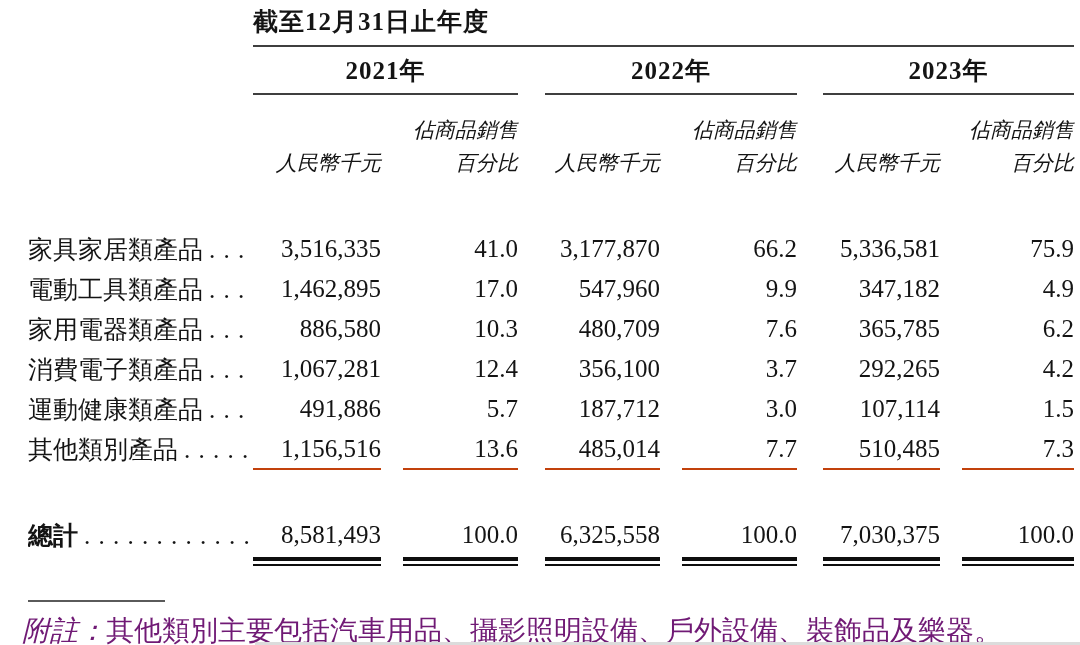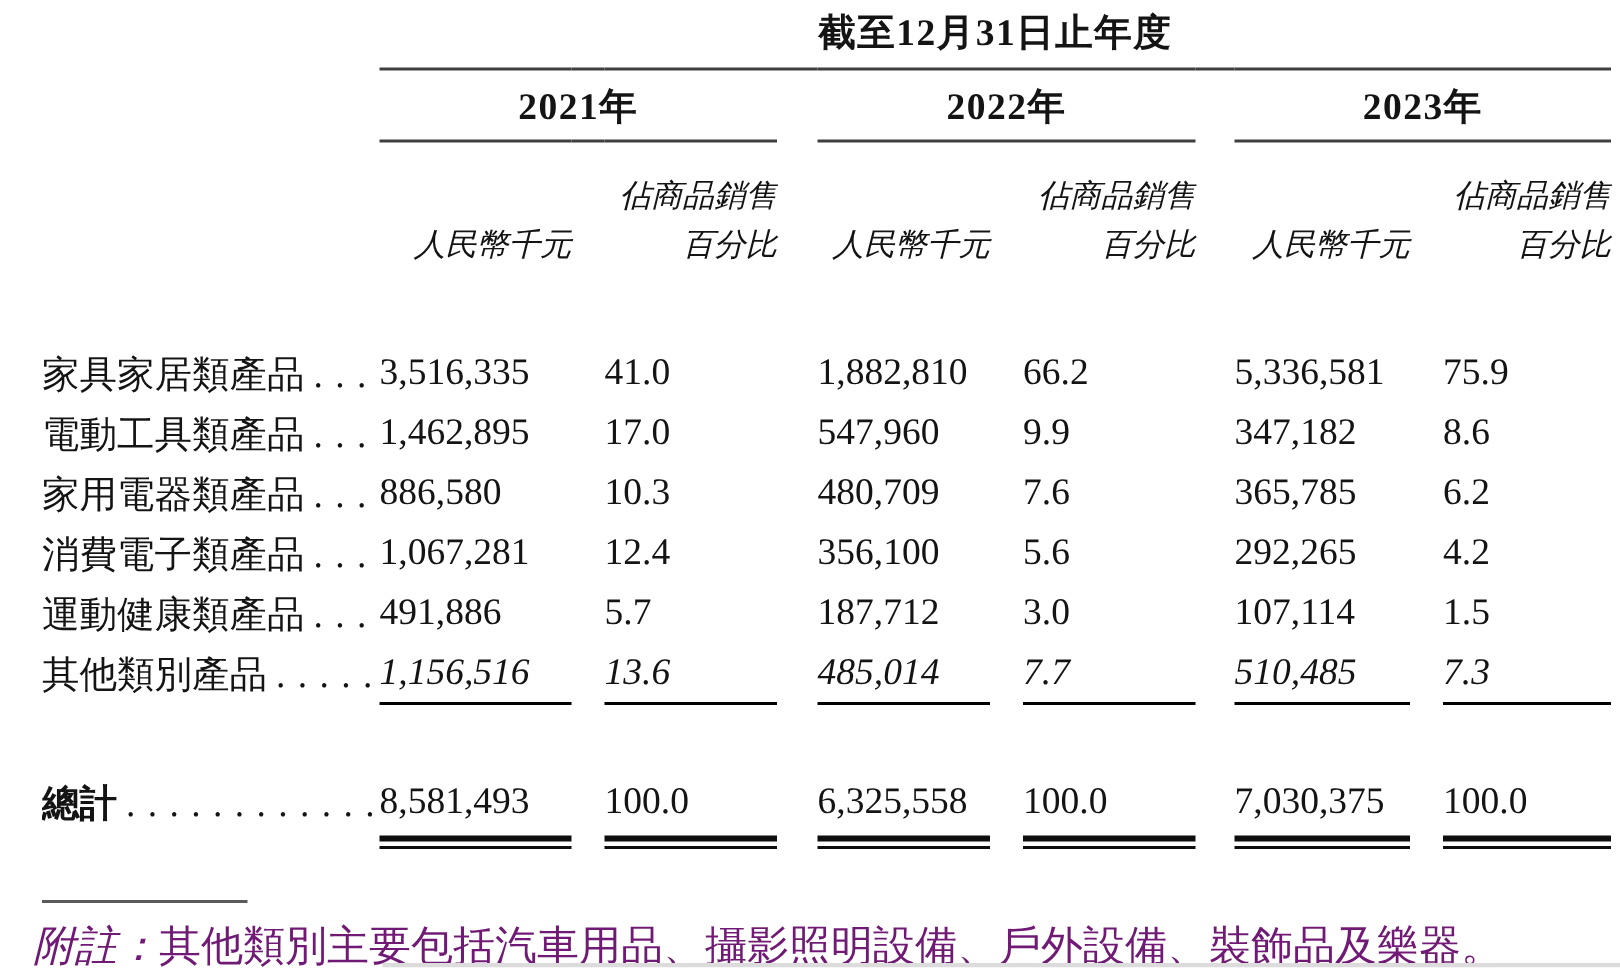--- a/index.html
+++ b/index.html
@@ -8,40 +8,40 @@
     font-family:"Liberation Serif","DejaVu Serif",serif;
     -webkit-font-smoothing:antialiased;
   }
   .page { position:relative; width:1080px; height:645px; overflow:hidden; }
 
   table.fin { border-collapse:collapse; table-layout:fixed; width:1046px; margin-left:28px; }
   td { padding:0; font-size:25px; color:#141414; }
 
   tr.r-title { height:46px; }
   td.title-cell {
-    text-align:center; vertical-align:bottom; font-weight:bold;
+    text-align:left; vertical-align:bottom; font-weight:bold;
     padding-bottom:7px; border-bottom:2px solid #3f3f3f; letter-spacing:1px;
   }
   tr.r-year { height:48px; }
   td.year {
     text-align:center; vertical-align:middle; font-weight:bold;
     border-bottom:2px solid #3f3f3f; letter-spacing:1px;
   }
   tr.r-sub { height:95px; }
   td.sub {
     vertical-align:bottom; text-align:right; font-style:italic;
     font-size:21px; line-height:33px; padding-bottom:9px;
   }
   tr.r-spacer1 { height:40px; }
   tr.r-spacer2 { height:45px; }
   tr.r-data { height:40px; }
-  td.num { vertical-align:middle; }
+  td.num { text-align:right; vertical-align:middle; }
   td.lbl { text-align:left; vertical-align:middle; white-space:nowrap; overflow:hidden; }
   span.dots { padding-left:6px; letter-spacing:1px; }
-  tr.r-last td.num { border-bottom:2px solid #000000;font-style:italic; }
+  tr.r-last td.num { border-bottom:2px solid #c2410c; }
   tr.r-total { height:42px; }
   tr.r-total .lbl-t { font-weight:bold; }
   tr.r-rule { height:14px; }
   tr.r-rule td { vertical-align:top; }
   .dline { height:3px; margin-top:1px; border-top:4px solid #0e0e0e; border-bottom:2px solid #0e0e0e; }
 
   .footnote-rule { width:137px; height:0; border-top:2px solid #5a5a5a; margin:30px 0 0 28px; }
   .footnote { margin:10px 0 0 22px; font-size:28px; color:#701a75; }
   .fn-label { font-style:italic; }
   .bottom-strip { position:absolute; left:255px; right:0; bottom:0; height:3px; background:#dcdcdc; }
@@ -100,42 +100,42 @@
     <tr class="r-spacer1">
           <td colspan="12"></td>
         </tr>
 
     <tr class="r-data">
       <td class="lbl"><span class="lbl-t">家具家居類產品</span><span class="dots">. . . . . . .</span></td>
       <td class="num">3,516,335</td>
       <td></td>
       <td class="num">41.0</td>
       <td></td>
-      <td class="num">1,882,810</td>
+      <td class="num">3,177,870</td>
       <td></td>
       <td class="num">66.2</td>
       <td></td>
       <td class="num">5,336,581</td>
       <td></td>
       <td class="num">75.9</td>
     </tr>
 
     <tr class="r-data">
       <td class="lbl"><span class="lbl-t">電動工具類產品</span><span class="dots">. . . . . . .</span></td>
       <td class="num">1,462,895</td>
       <td></td>
       <td class="num">17.0</td>
       <td></td>
       <td class="num">547,960</td>
       <td></td>
       <td class="num">9.9</td>
       <td></td>
       <td class="num">347,182</td>
       <td></td>
-      <td class="num">8.6</td>
+      <td class="num">4.9</td>
     </tr>
 
     <tr class="r-data">
       <td class="lbl"><span class="lbl-t">家用電器類產品</span><span class="dots">. . . . . . .</span></td>
       <td class="num">886,580</td>
       <td></td>
       <td class="num">10.3</td>
       <td></td>
       <td class="num">480,709</td>
       <td></td>
@@ -147,21 +147,21 @@
     </tr>
 
     <tr class="r-data">
       <td class="lbl"><span class="lbl-t">消費電子類產品</span><span class="dots">. . . . . . .</span></td>
       <td class="num">1,067,281</td>
       <td></td>
       <td class="num">12.4</td>
       <td></td>
       <td class="num">356,100</td>
       <td></td>
-      <td class="num">5.6</td>
+      <td class="num">3.7</td>
       <td></td>
       <td class="num">292,265</td>
       <td></td>
       <td class="num">4.2</td>
     </tr>
 
     <tr class="r-data">
       <td class="lbl"><span class="lbl-t">運動健康類產品</span><span class="dots">. . . . . . .</span></td>
       <td class="num">491,886</td>
       <td></td>

